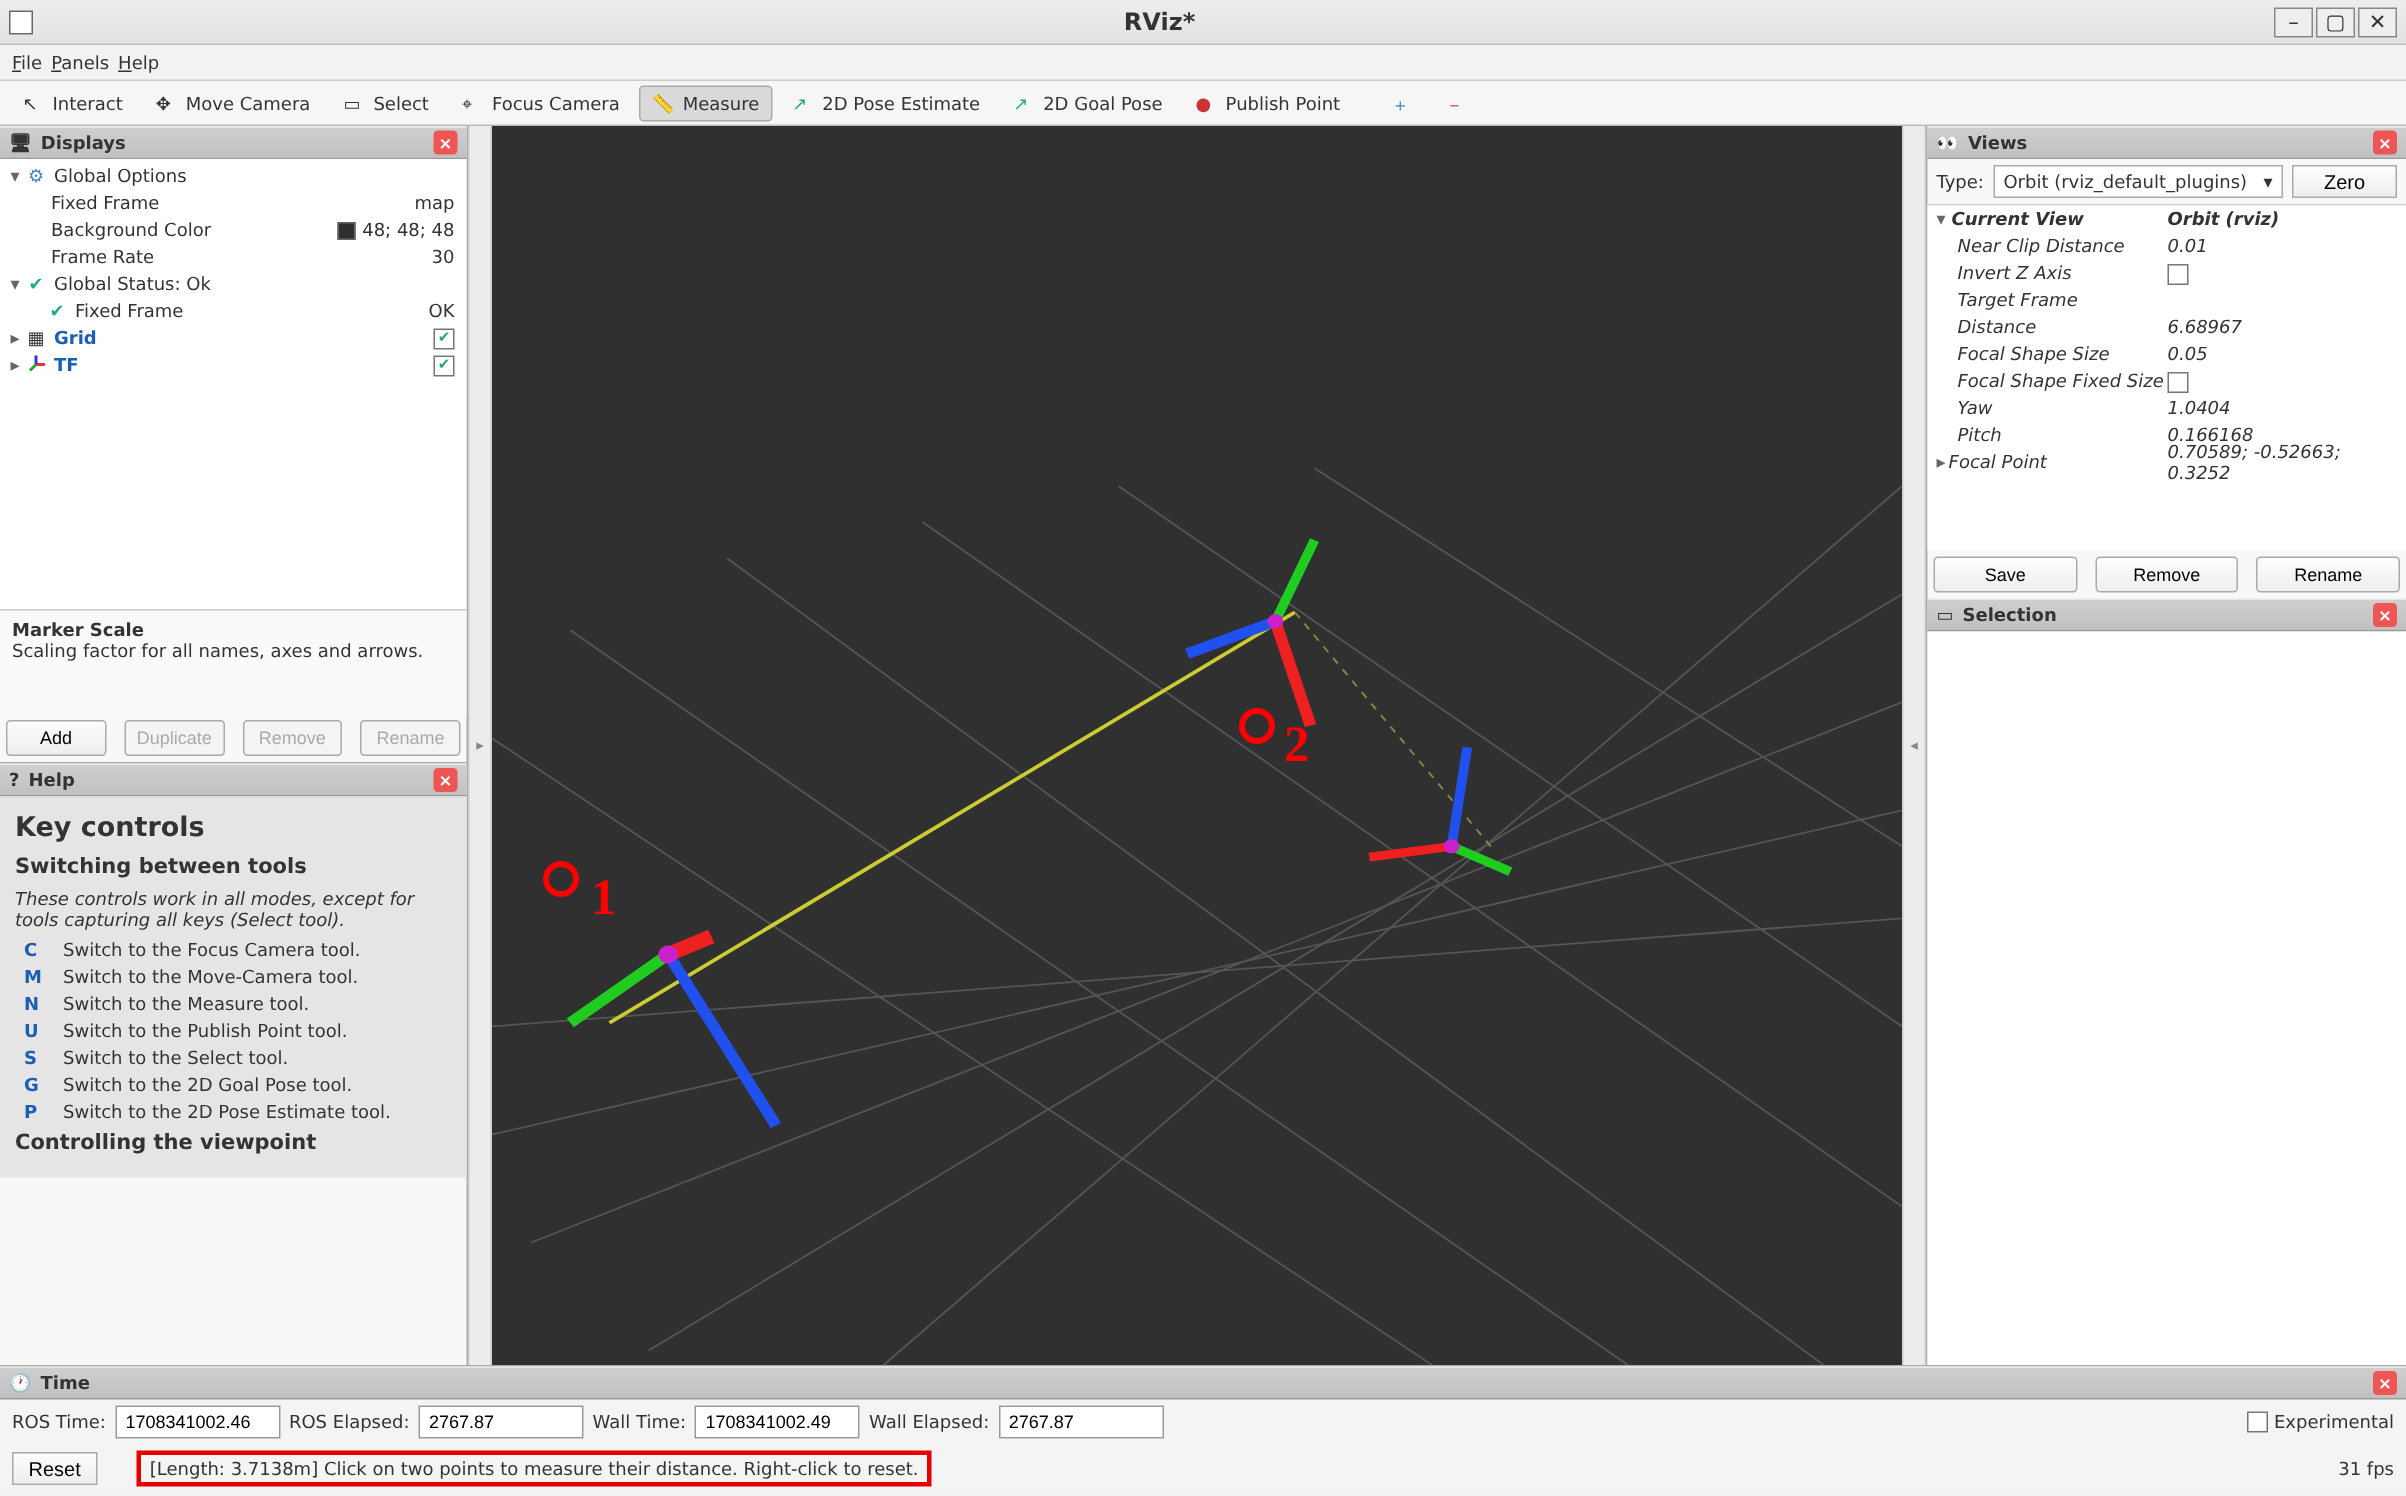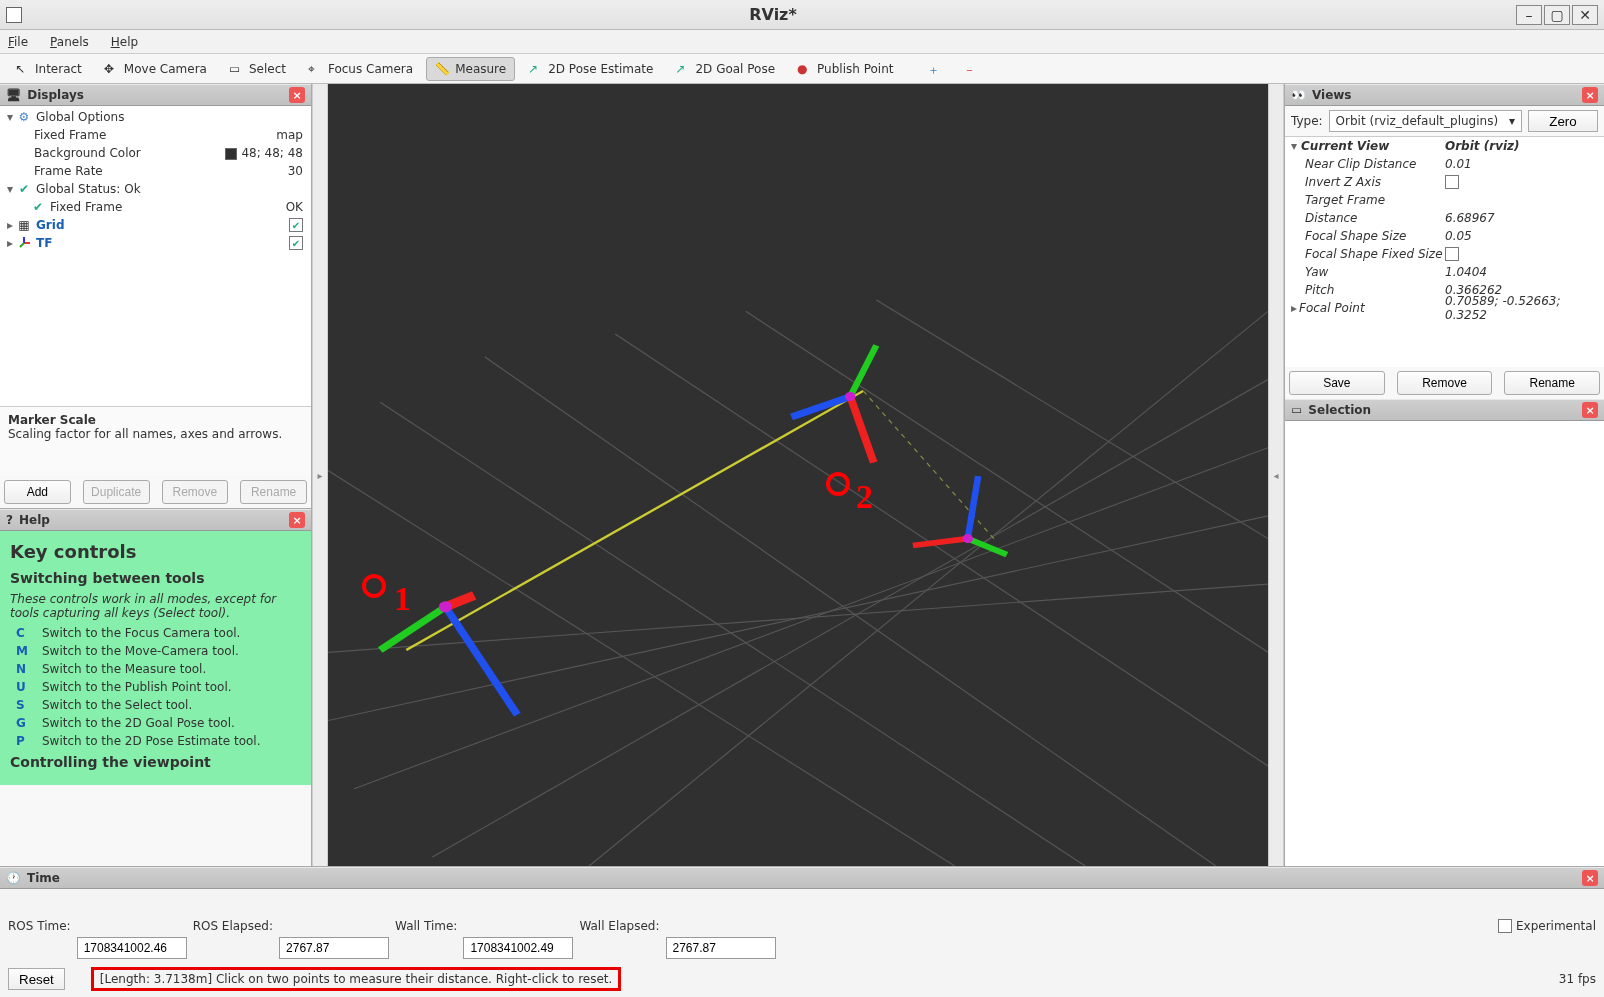--- a/index.html
+++ b/index.html
@@ -3,21 +3,21 @@
 <meta charset="utf-8">
 <style>
 * { box-sizing: border-box; margin: 0; padding: 0; }
 body { font-family: "DejaVu Sans", "Liberation Sans", Arial, sans-serif; font-size: 12px; background: #f0f0f0; color: #333; width: 1604px; height: 997px; overflow: hidden; display: flex; flex-direction: column; }
 .titlebar { height: 30px; background: linear-gradient(#eee,#e2e2e2); border-bottom: 1px solid #bbb; display: flex; align-items: center; padding: 0 6px; }
 .titlebar .ticon { width: 16px; height: 16px; border: 1px solid #666; margin-right: 8px; background: #fff; }
 .titlebar .ttitle { flex: 1; text-align: center; font-weight: bold; font-size: 16px; }
 .winbtns { display: flex; gap: 2px; }
 .winbtn { width: 26px; height: 20px; border: 1px solid #888; background: #eee; display: flex; align-items: center; justify-content: center; font-size: 14px; cursor: pointer; }
 
-.menubar { height: 24px; display: flex; align-items: center; padding: 0 8px; gap: 22px; border-bottom: 1px solid #ccc; background: #f2f2f2; }
+.menubar { height: 24px; display: flex; align-items: center; padding: 0 8px; gap: 6px; border-bottom: 1px solid #ccc; background: #f2f2f2; }
 .menubar span { cursor: pointer; }
 .menubar span u { text-decoration: underline; }
 
 .toolbar { height: 30px; display: flex; align-items: center; padding: 2px 6px; gap: 4px; border-bottom: 1px solid #bbb; background: #f6f6f6; }
 .tbtn { height: 24px; padding: 0 8px; display: flex; align-items: center; gap: 6px; border: 1px solid transparent; border-radius: 3px; cursor: pointer; }
 .tbtn.active { background: #d9d9d9; border: 1px solid #aaa; }
 .tico { width: 14px; height: 14px; display: inline-block; }
 .tsep { width: 8px; }
 
 .maingrid { flex: 1; display: flex; overflow: hidden; }
@@ -41,42 +41,42 @@
 .checkbox { width: 14px; height: 14px; border: 1px solid #777; background: #fff; display: inline-flex; align-items: center; justify-content: center; font-size: 10px; color: #2a7; }
 
 .descbox { border-top: 1px solid #ccc; padding: 6px 8px; height: 70px; font-size: 12px; background: #fafafa; }
 .descbox b { display: block; }
 
 .btnrow { display: flex; gap: 12px; padding: 4px; }
 .btn { flex: 1; height: 24px; border: 1px solid #aaa; background: linear-gradient(#fdfdfd,#eee); border-radius: 3px; cursor: pointer; font-size: 12px; }
 .btn:disabled { color: #aaa; background: #f4f4f4; }
 
 .helppanel { flex: 0 0 auto; display: flex; flex-direction: column; border-top: 1px solid #aaa; }
-.helpbody { height: 254px; overflow: auto; padding: 6px 10px; background: #86efac; }
+.helpbody { height: 254px; overflow: auto; padding: 6px 10px; background: #e5e5e5; }
 .helpbody h2 { font-size: 18px; margin: 4px 0 8px; }
 .helpbody h3 { font-size: 14px; margin: 6px 0; }
 .helpbody p { font-style: italic; margin: 4px 0 6px; font-size: 12px; }
 .helpbody .krow { display: flex; gap: 10px; margin: 2px 0 4px 6px; font-size: 12px; }
 .helpbody .kkey { color: #1a5fb4; font-weight: bold; width: 16px; }
 
 .viewsrow { display: flex; align-items: center; padding: 4px 6px; gap: 6px; border-bottom: 1px solid #ccc; }
 .combo { flex: 1; height: 22px; border: 1px solid #aaa; background: #fff; display: flex; align-items: center; padding: 0 6px; justify-content: space-between; cursor: pointer; }
 .zbtn { width: 70px; height: 22px; border: 1px solid #aaa; background: linear-gradient(#fdfdfd,#eee); cursor: pointer; }
 
 .proptree { font-size: 12px; }
 .prow { display: flex; height: 18px; align-items: center; font-style: italic; }
 .pkey { width: 160px; padding-left: 20px; }
 .pval { flex: 1; }
 .phead .pkey { font-weight: bold; padding-left: 6px; }
 .phead .pval { font-weight: bold; }
 
 .timebar { border-top: 1px solid #aaa; background: #f4f4f4; }
 .timerow { display: flex; align-items: center; padding: 4px 8px; gap: 6px; }
 .timerow label { font-size: 12px; }
-.txtin { height: 22px; border: 1px solid #999; background: #fff; padding: 0 6px; font-size: 12px; margin-top: 44px; }
+.txtin { height: 22px; border: 1px solid #999; background: #fff; padding: 0 6px; font-size: 12px; }
 .chkexp { margin-left: auto; display: flex; align-items: center; gap: 4px; }
 
 .statusrow { display: flex; align-items: center; padding: 4px 8px 6px; gap: 26px; }
 .resetbtn { height: 22px; padding: 0 10px; border: 1px solid #aaa; background: linear-gradient(#fdfdfd,#eee); cursor: pointer; }
 .statusmsg { flex: 0 0 auto; padding: 2px 6px; border: 3px solid #e60000; font-size: 12px; }
 .fps { margin-left: auto; font-size: 12px; }
 
 .annot { position: absolute; border: 4px solid #f00; border-radius: 50%; width: 24px; height: 24px; }
 .annlabel { position: absolute; color: #f00; font-size: 34px; font-weight: bold; font-family: serif; }
 
@@ -353,21 +353,21 @@
             <div class="prow">
               <span class="pkey">Focal Shape Fixed Size</span>
               <span class="pval"><span class="checkbox" style="color:transparent">✔</span></span>
             </div>
             <div class="prow">
               <span class="pkey">Yaw</span>
               <span class="pval">1.0404</span>
             </div>
             <div class="prow">
               <span class="pkey">Pitch</span>
-              <span class="pval">0.366262</span>
+              <span class="pval">0.166168</span>
             </div>
             <div class="prow">
               <span class="pkey"><span style="color:#666;margin-left:-14px;margin-right:2px">▸</span>Focal Point</span>
               <span class="pval">0.70589; -0.52663; 0.3252</span>
             </div>
           </div>
       </div>
     </div>
     <div class="btnrow">
       <button class="btn">Save</button>

